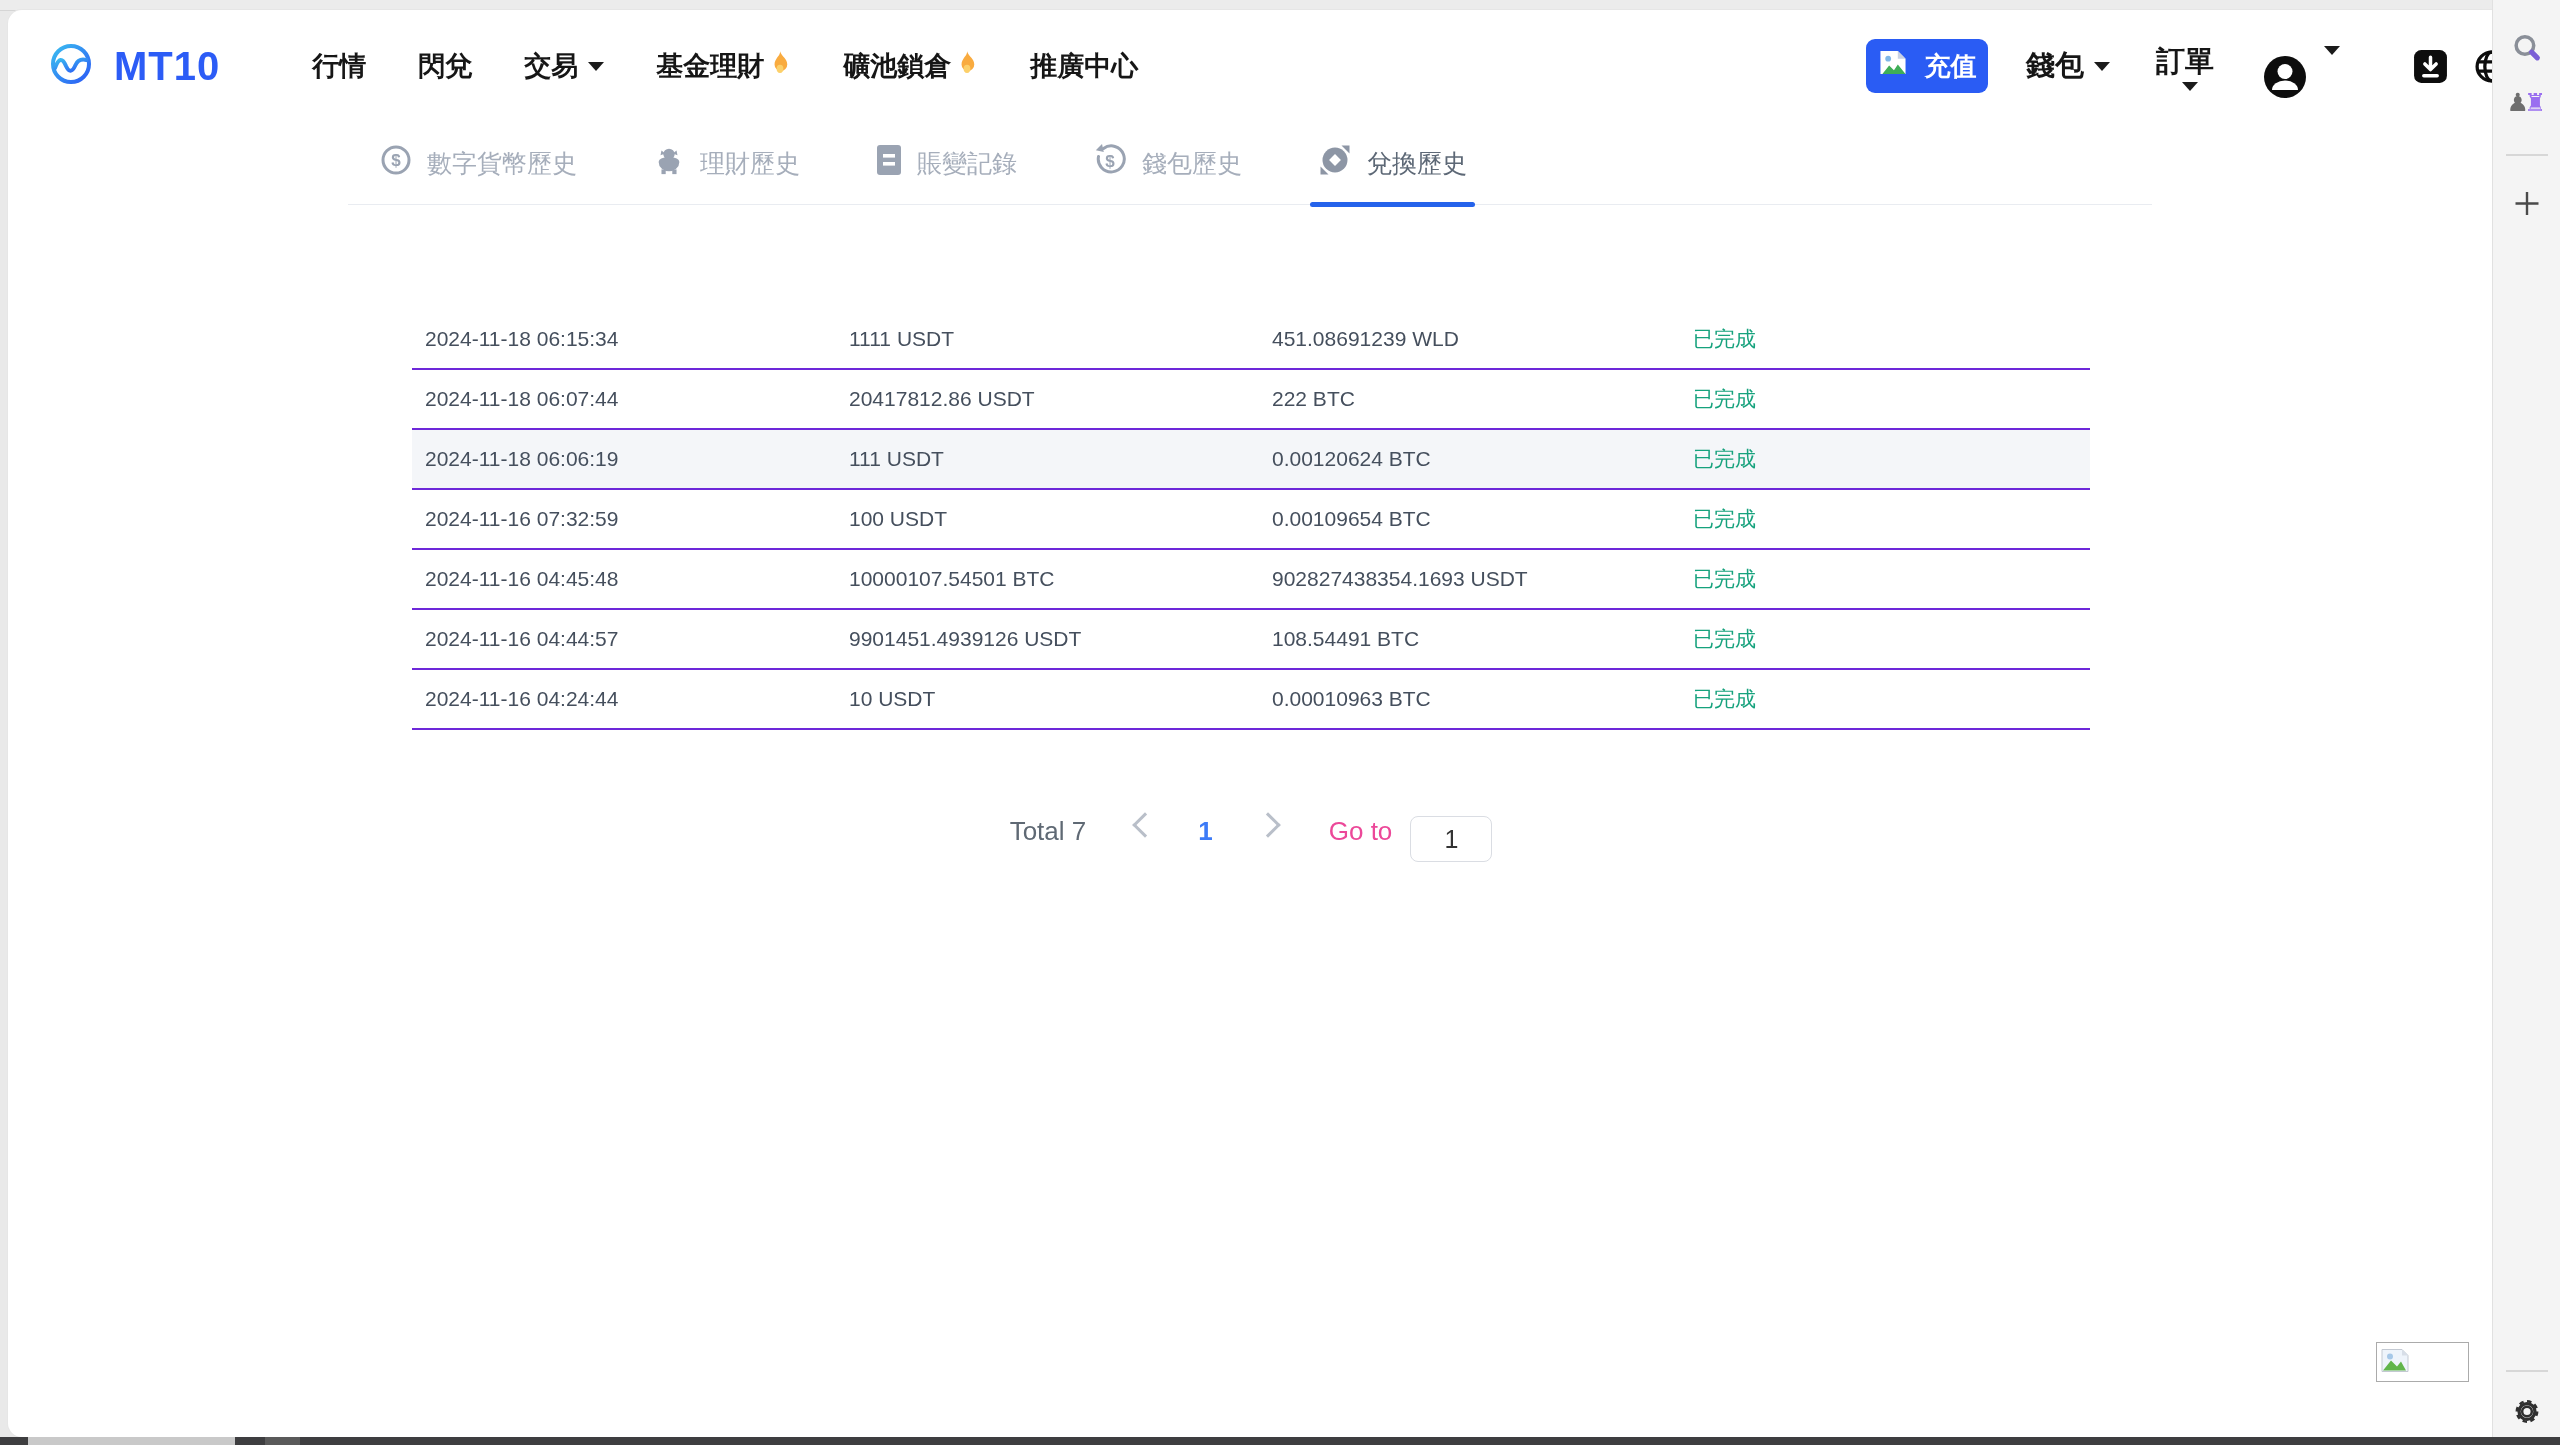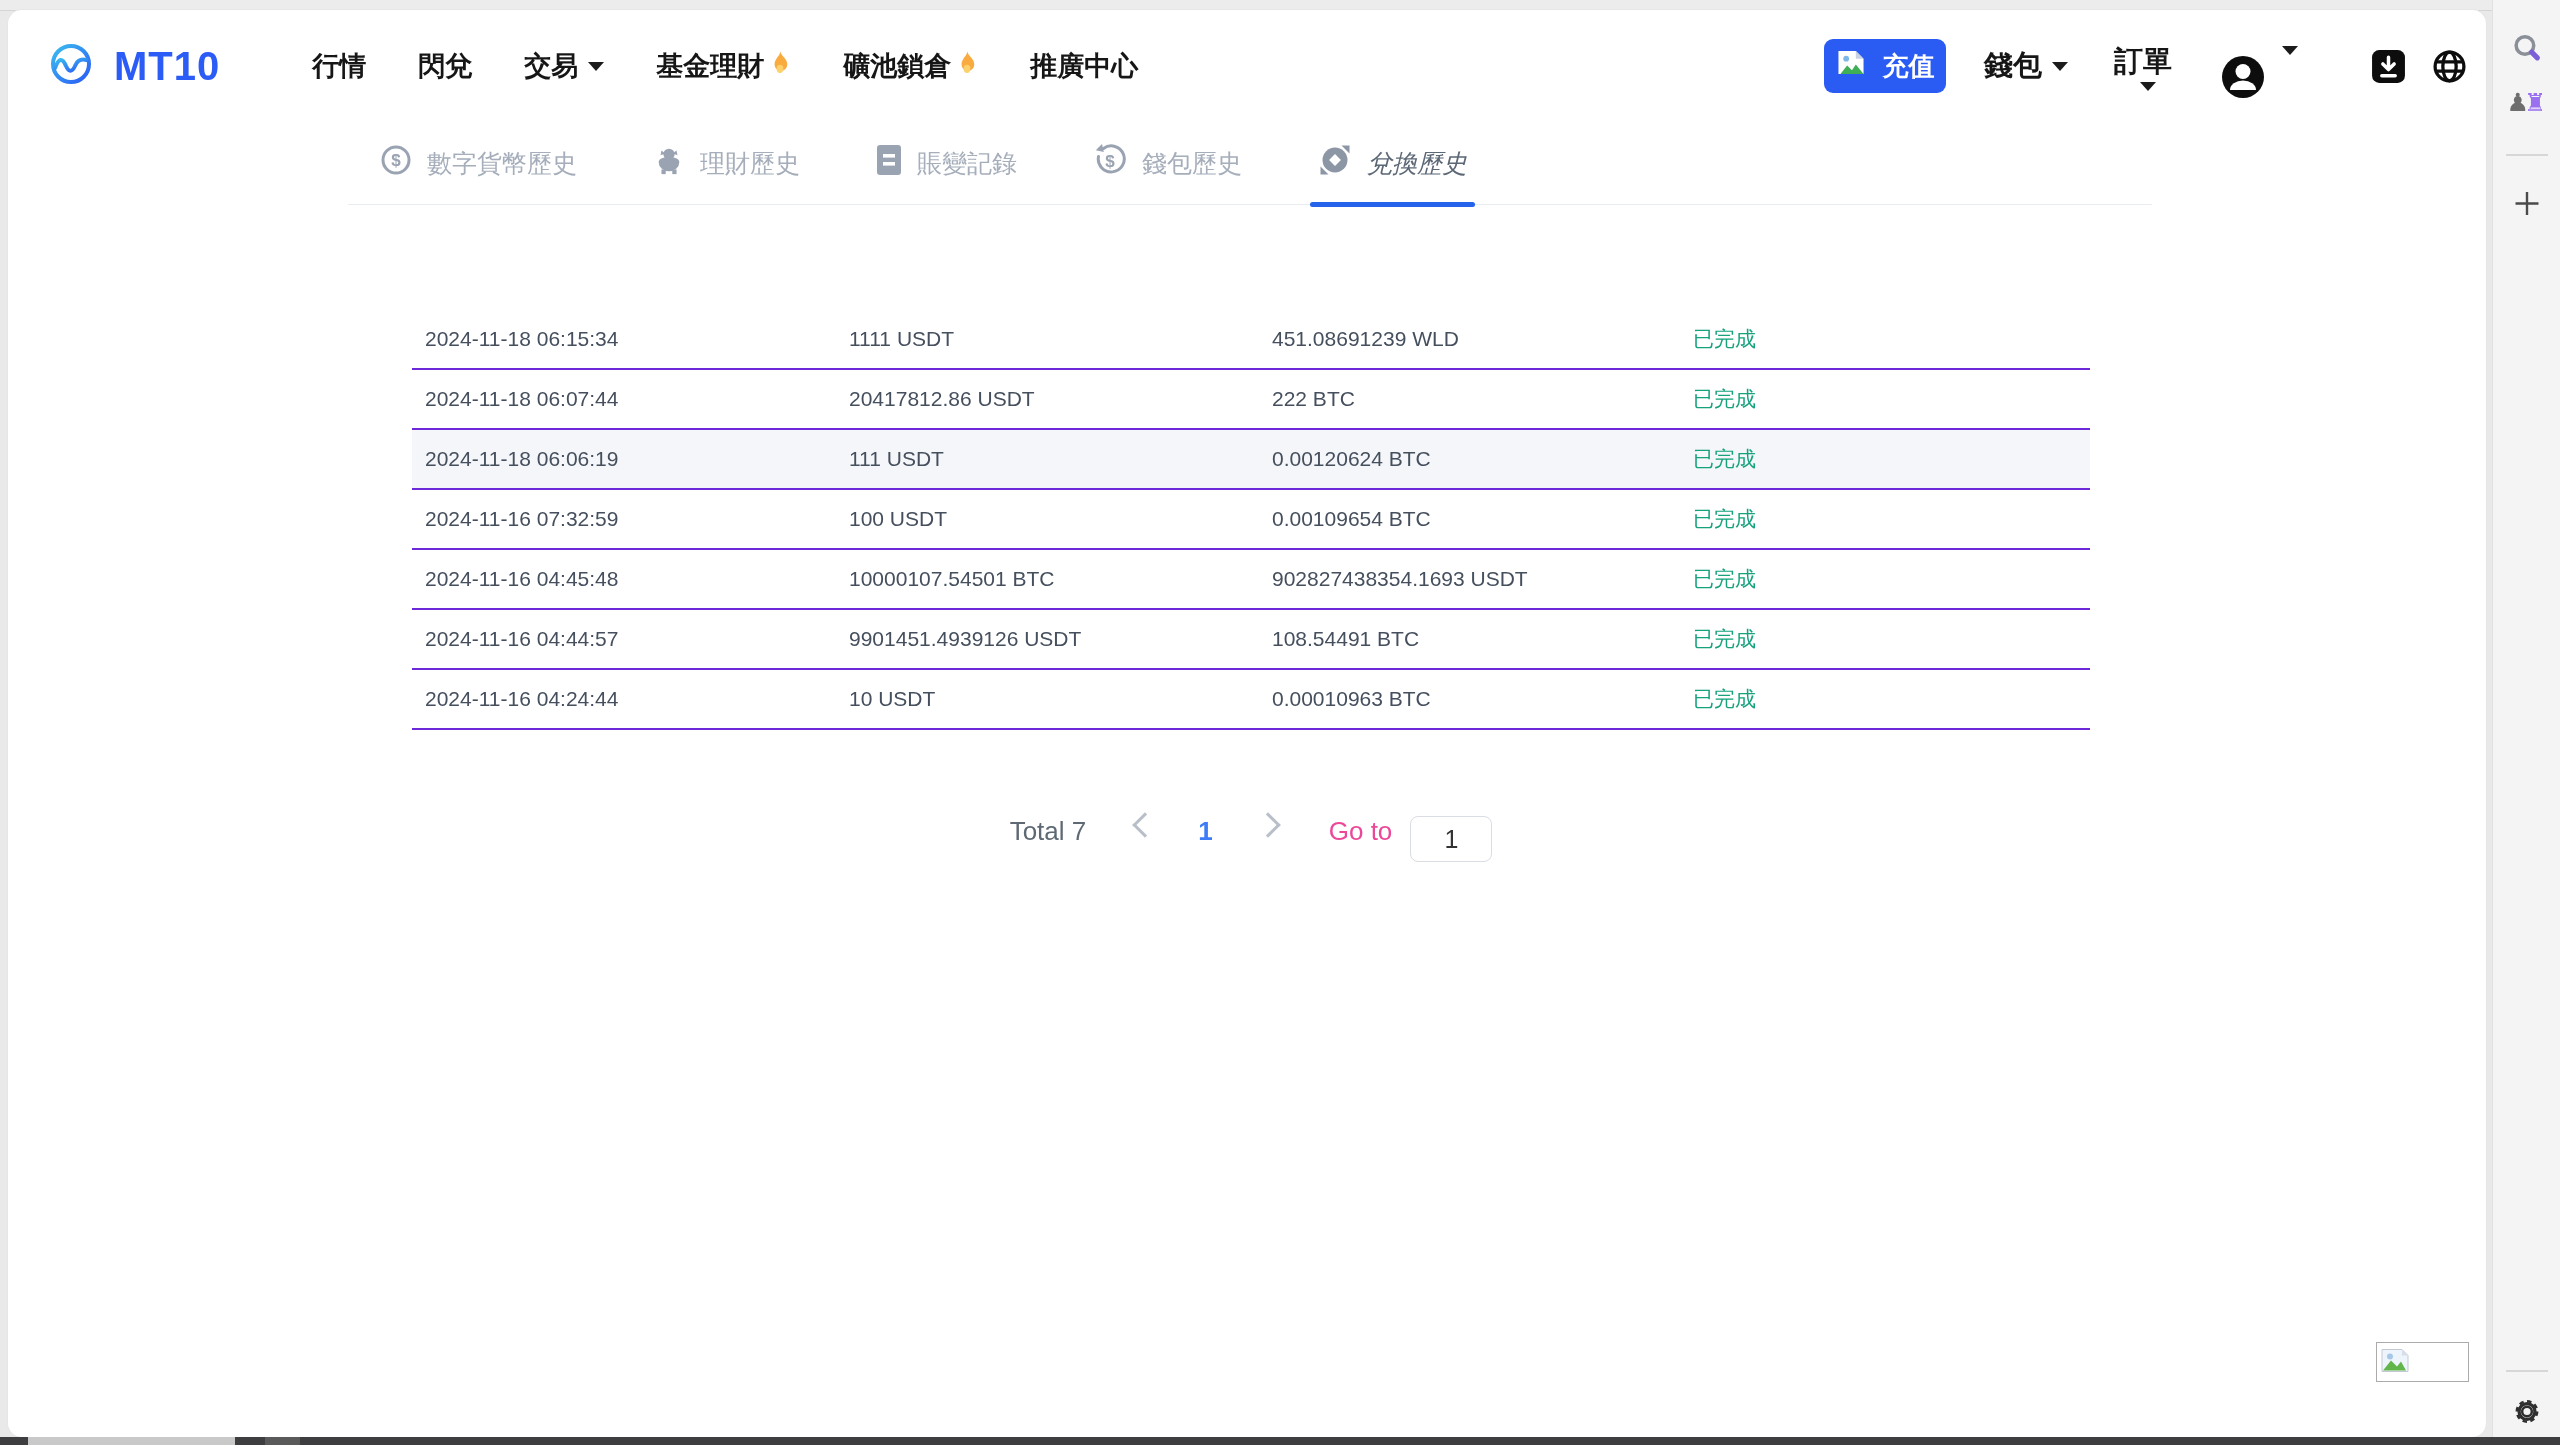--- a/index.html
+++ b/index.html
@@ -14,21 +14,21 @@
   .taskbar .seg-light{position:absolute;left:28px;top:0;width:207px;height:8px;background:#c9c9c9;}
   .taskbar .seg-mid{position:absolute;left:265px;top:0;width:35px;height:8px;background:#5a5a5a;}
   .side{position:absolute;right:0;top:0;width:68px;height:1445px;background:#f4f4f4;border-left:1px solid #e1e1e1;box-sizing:border-box;}
   .side .sicon{position:absolute;left:50%;transform:translateX(-50%);display:flex;align-items:center;justify-content:center;cursor:pointer;}
   .side .divider{position:absolute;left:50%;transform:translateX(-50%);width:42px;height:2px;background:#d7d7d7;}
   .chess{font-family:"DejaVu Sans",sans-serif;font-size:25px;line-height:1;}
   .chess .pawn{color:#6e6e6e;}
   .chess .rook{color:#9a6ff0;margin-left:-5px;}
 
   
-  .card{position:absolute;left:8px;top:10px;width:2478px;height:1427px;background:#fff;border-radius:14px;box-shadow:0 0 0 1px #e6e6e6;}
+  .card{position:absolute;left:8px;top:10px;width:2478px;height:1427px;background:#fff;border-radius:14px;box-shadow:0 0 0 1px #e6e6e6;padding-left:42px;}
 
   
   .navbar{position:absolute;left:40px;top:6px;right:18px;height:100px;display:flex;align-items:center;}
   .brand{display:flex;align-items:center;cursor:pointer;}
   .brand-name{font-size:40px;font-weight:800;color:#2c5cf6;margin-left:20px;letter-spacing:1px;}
   .mainnav{display:flex;align-items:center;gap:52px;margin-left:92px;}
   .nav-item{display:flex;align-items:center;font-size:27px;font-weight:700;color:#161616;cursor:pointer;white-space:nowrap;}
   .caret{width:0;height:0;border-left:8px solid transparent;border-right:8px solid transparent;border-top:9px solid #1b1b1b;margin-left:10px;}
   .flame{margin-left:5px;}
   .right-cluster{margin-left:auto;display:flex;align-items:center;}
@@ -38,21 +38,21 @@
   .orders-dd{margin-left:46px;flex-direction:column;}
   .avatar-group{display:flex;align-items:flex-start;margin-left:48px;cursor:pointer;}
   .avatar{margin-top:26px;}
   .avatar-caret{margin-top:18px;margin-left:16px;}
   .util-icons{display:flex;align-items:center;gap:24px;margin-left:72px;}
   .util-icons .uicon{cursor:pointer;display:flex;}
 
   
   .tabs{position:absolute;left:340px;top:112px;width:1804px;height:83px;border-bottom:1px solid #e9ecf1;display:flex;align-items:center;padding-left:32px;gap:76px;box-sizing:border-box;}
   .tab{display:flex;align-items:center;gap:15px;font-size:25px;font-weight:500;color:#a6aebb;height:100%;position:relative;cursor:pointer;white-space:nowrap;}
-  .tab.active{color:#5d6876;font-style:italic;}
+  .tab.active{color:#5d6876;}
   .tab.active::after{content:"";position:absolute;left:-8px;right:-8px;bottom:-3px;height:5px;background:#2563eb;border-radius:3px;}
 
   
   .table{position:absolute;left:404px;top:300px;width:1678px;}
   .thead,.tr{display:grid;grid-template-columns:424px 423px 421px 1fr;align-items:center;padding-left:13px;box-sizing:border-box;}
   .thead{height:62px;font-size:24px;font-weight:700;color:#8f98a7;border-bottom:1px solid #edeff3;}
   .tr{height:60px;font-size:21px;color:#454f5d;border-bottom:2px solid #6d28d9;}
   .tr.hl{background:#f4f6f9;}
   .td.status{color:#16a27d;}
 

